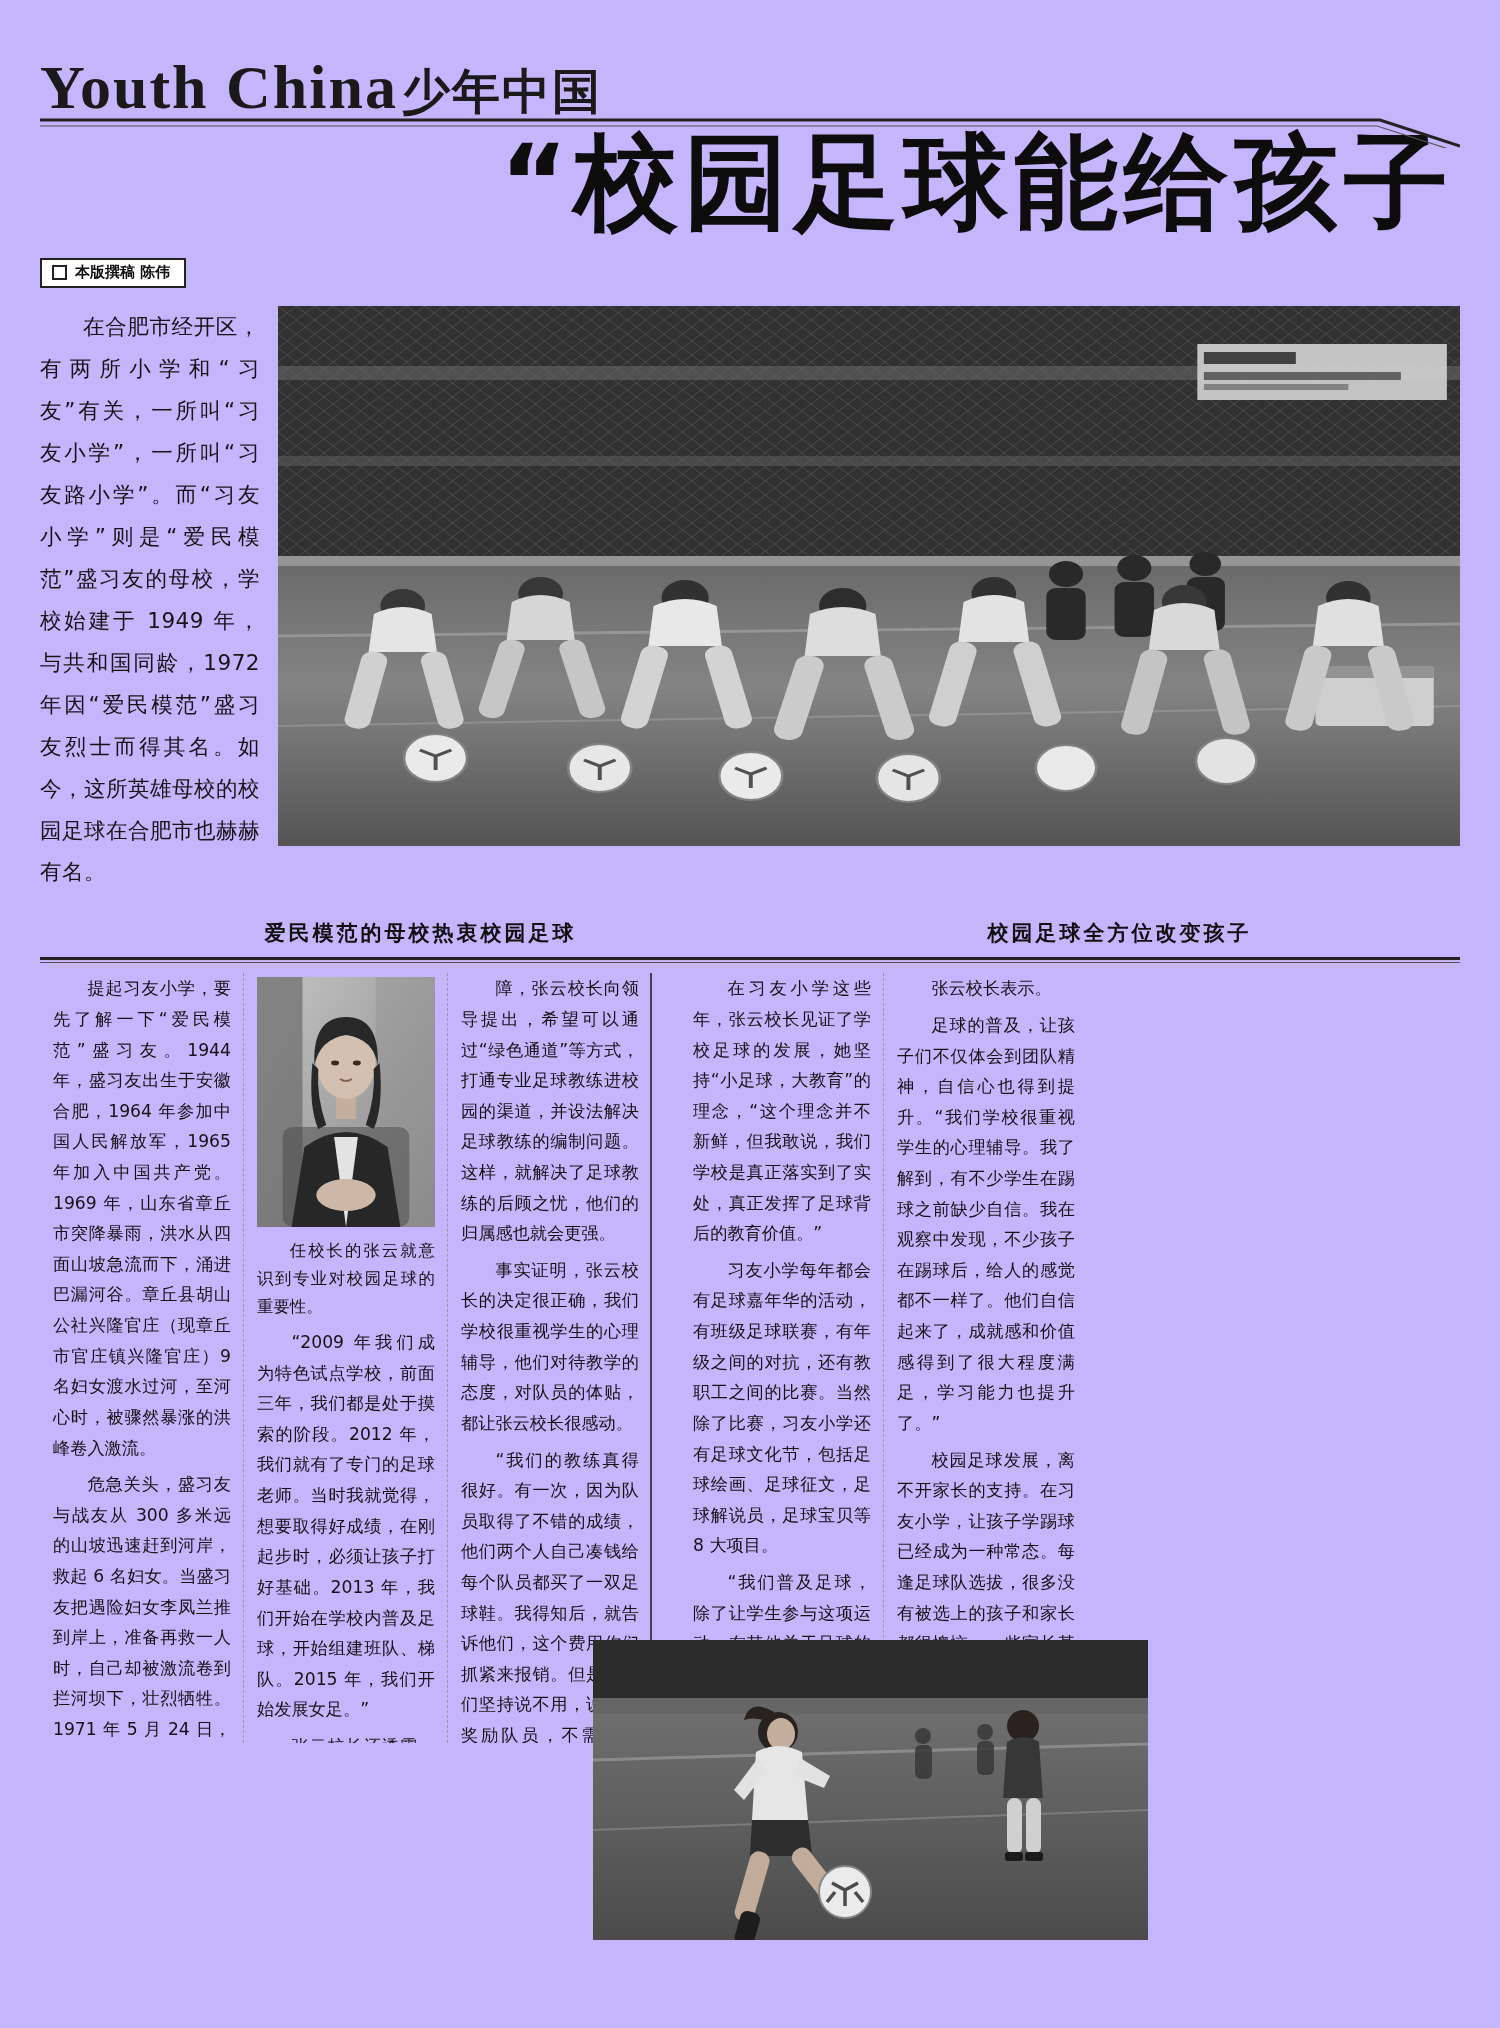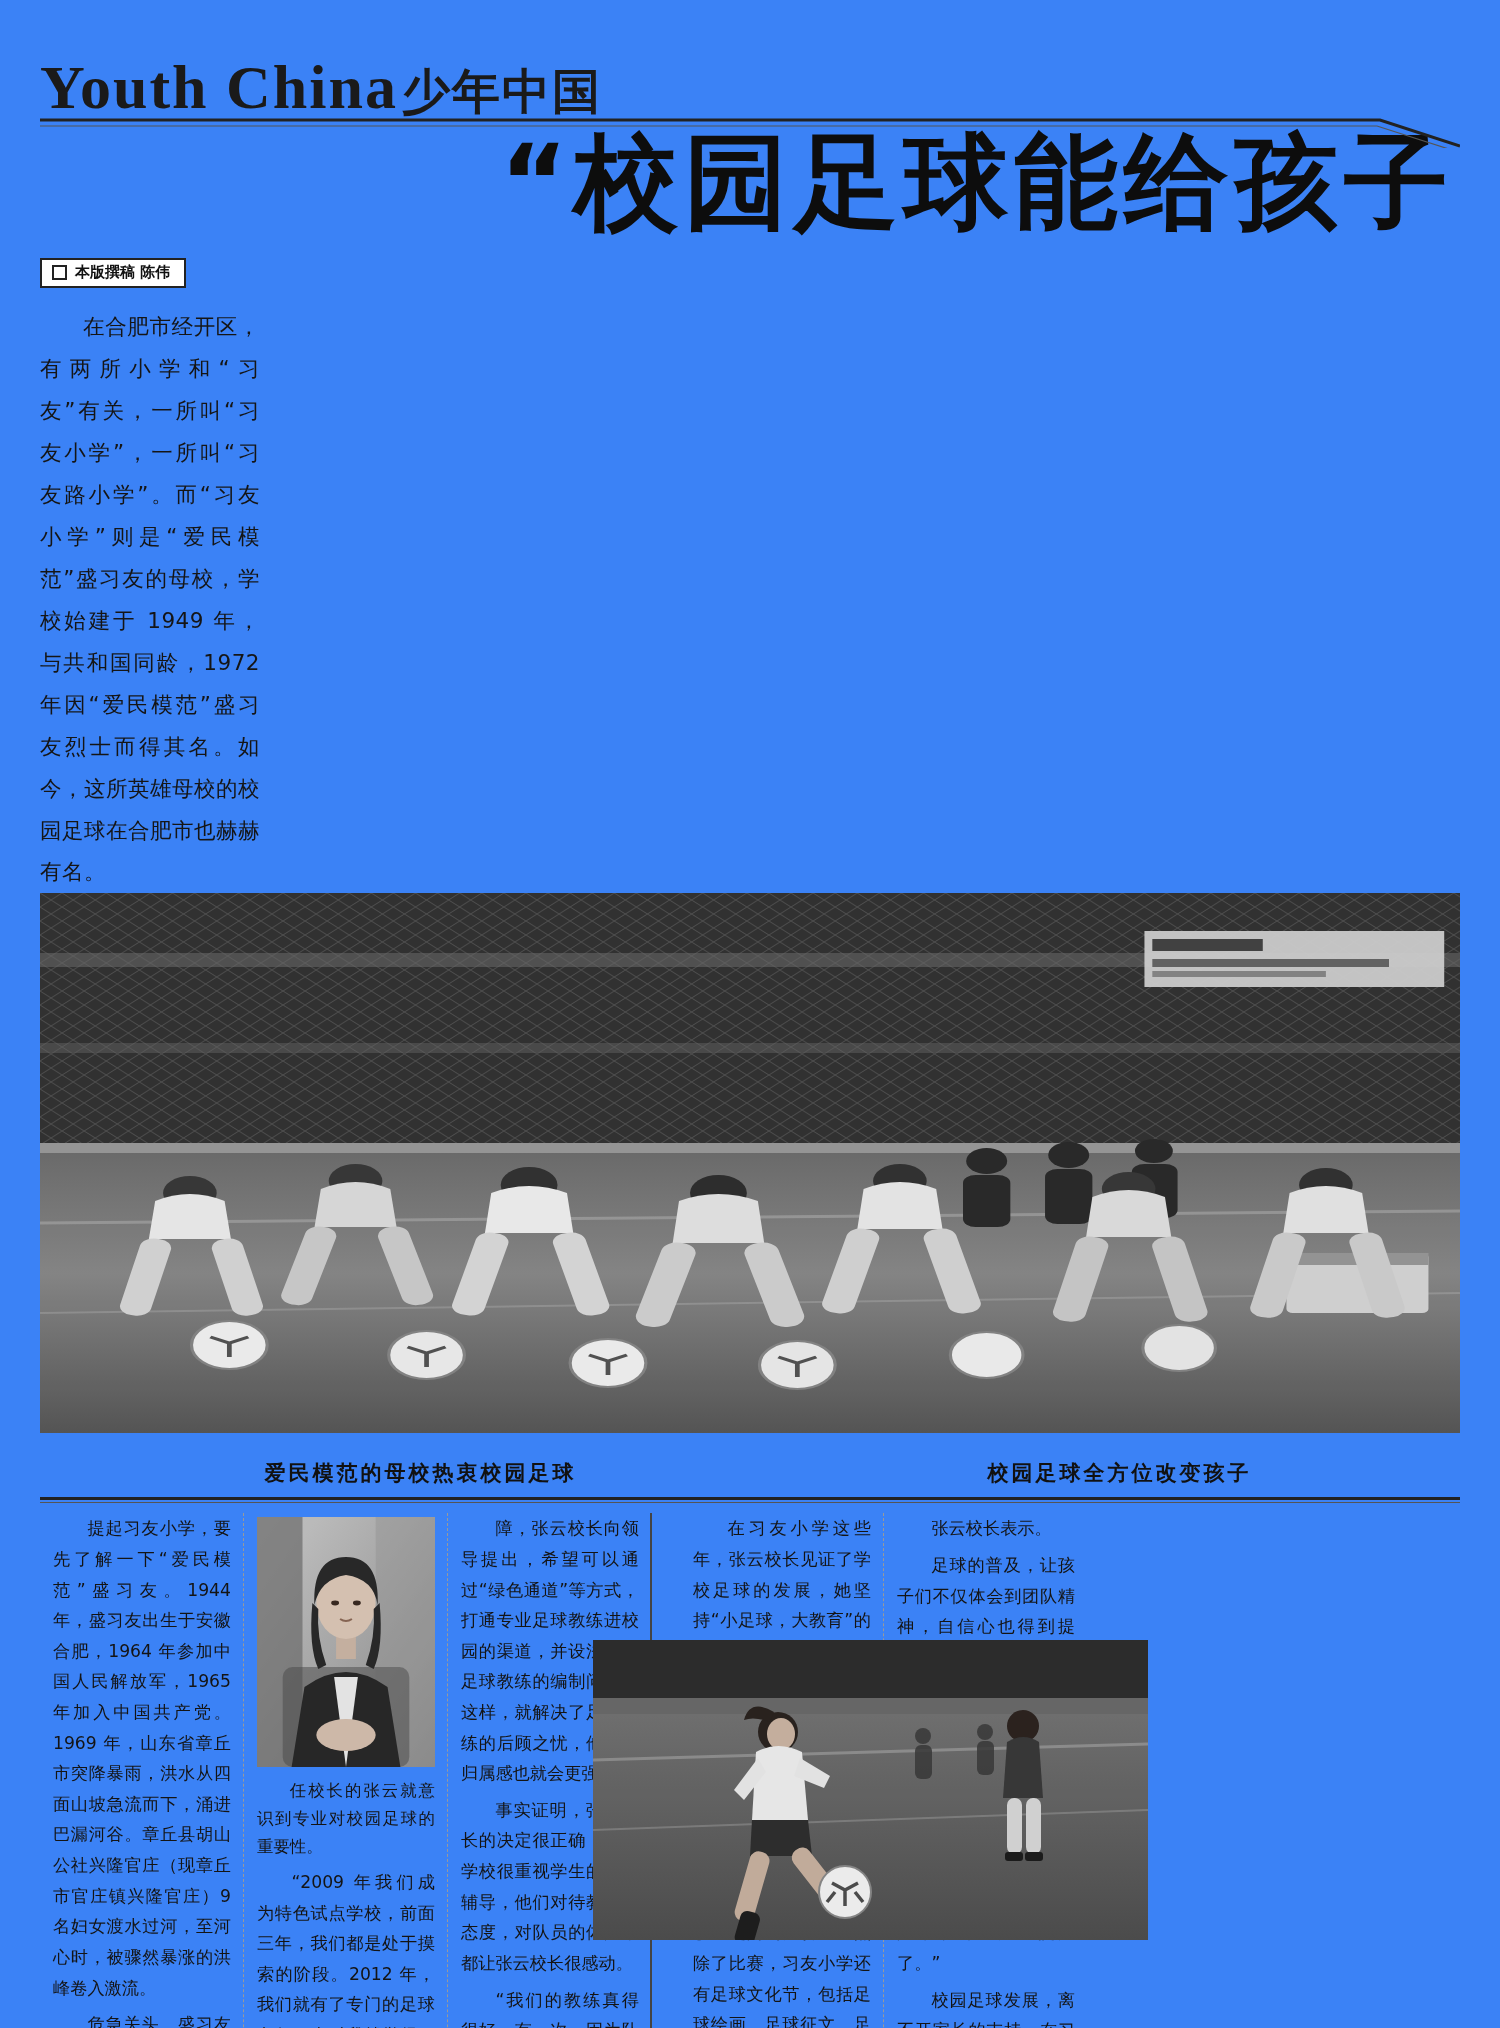--- a/index.html
+++ b/index.html
@@ -11,21 +11,21 @@
     width: 1500px;
     height: 2028px;
     font-family: "Liberation Serif", serif;
     color: #111;
     overflow: hidden;
   }
   .page {
     position: relative;
     width: 1500px;
     height: 2028px;
-    background: #3b82f6;
+    background: #c4b5fd;
     padding: 0;
     box-sizing: border-box;
   }
 
   
   .masthead {
     position: relative;
     padding: 28px 40px 0 40px;
   }
   .brand {
@@ -100,21 +100,20 @@
     left: 0; right: 0; top: 17px;
     border-top: 2px solid #333;
     z-index: -1;
   }
 
   
   .top-area {
     display: flex;
     margin: 14px 40px 0 40px;
     gap: 0;
-    flex-direction: column;
   }
   .lede {
     width: 238px;
     flex: 0 0 238px;
     font-family: "DejaVu Sans", sans-serif;
     font-size: 21.5px;
     line-height: 1.95;
     letter-spacing: 0.5px;
     text-align: justify;
     text-indent: 2em;

